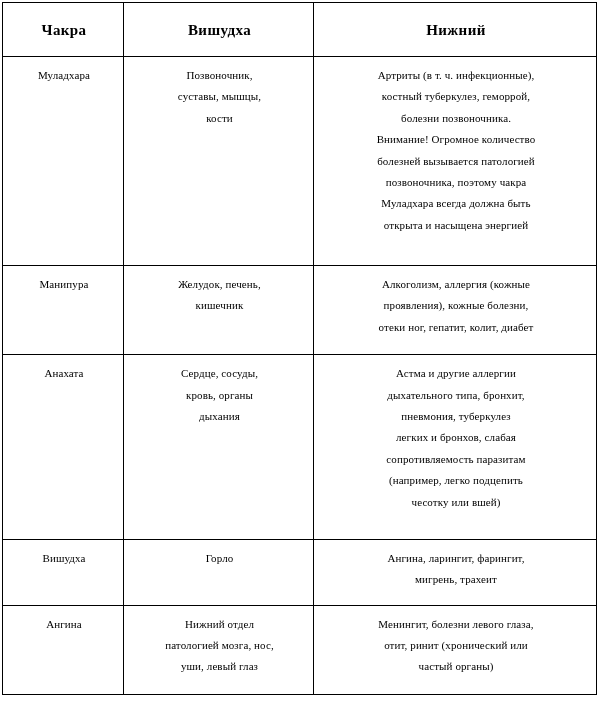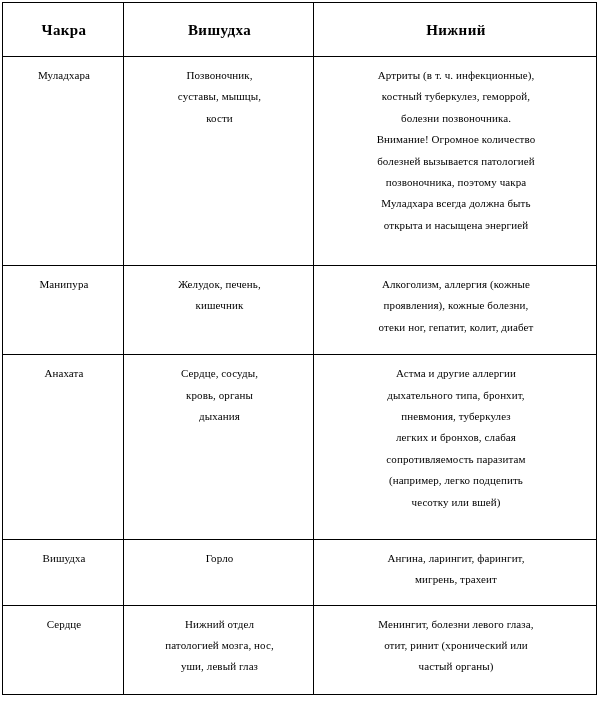--- a/index.html
+++ b/index.html
@@ -135,21 +135,21 @@
         <td>
             <span class="cell-text">Горло</span>
           </td>
         <td>
             <span class="cell-text">Ангина, ларингит, фарингит,
 мигрень, трахеит</span>
           </td>
       </tr>
       <tr>
         <td class="cell-chakra">
-            <span class="cell-text">Сердце</span>
+            <span class="cell-text">Ангина</span>
           </td>
         <td>
             <span class="cell-text">Нижний отдел
 патологией мозга, нос,
 уши, левый глаз</span>
           </td>
         <td>
             <span class="cell-text">Менингит, болезни левого глаза,
 отит, ринит (хронический или
 частый органы)</span>

